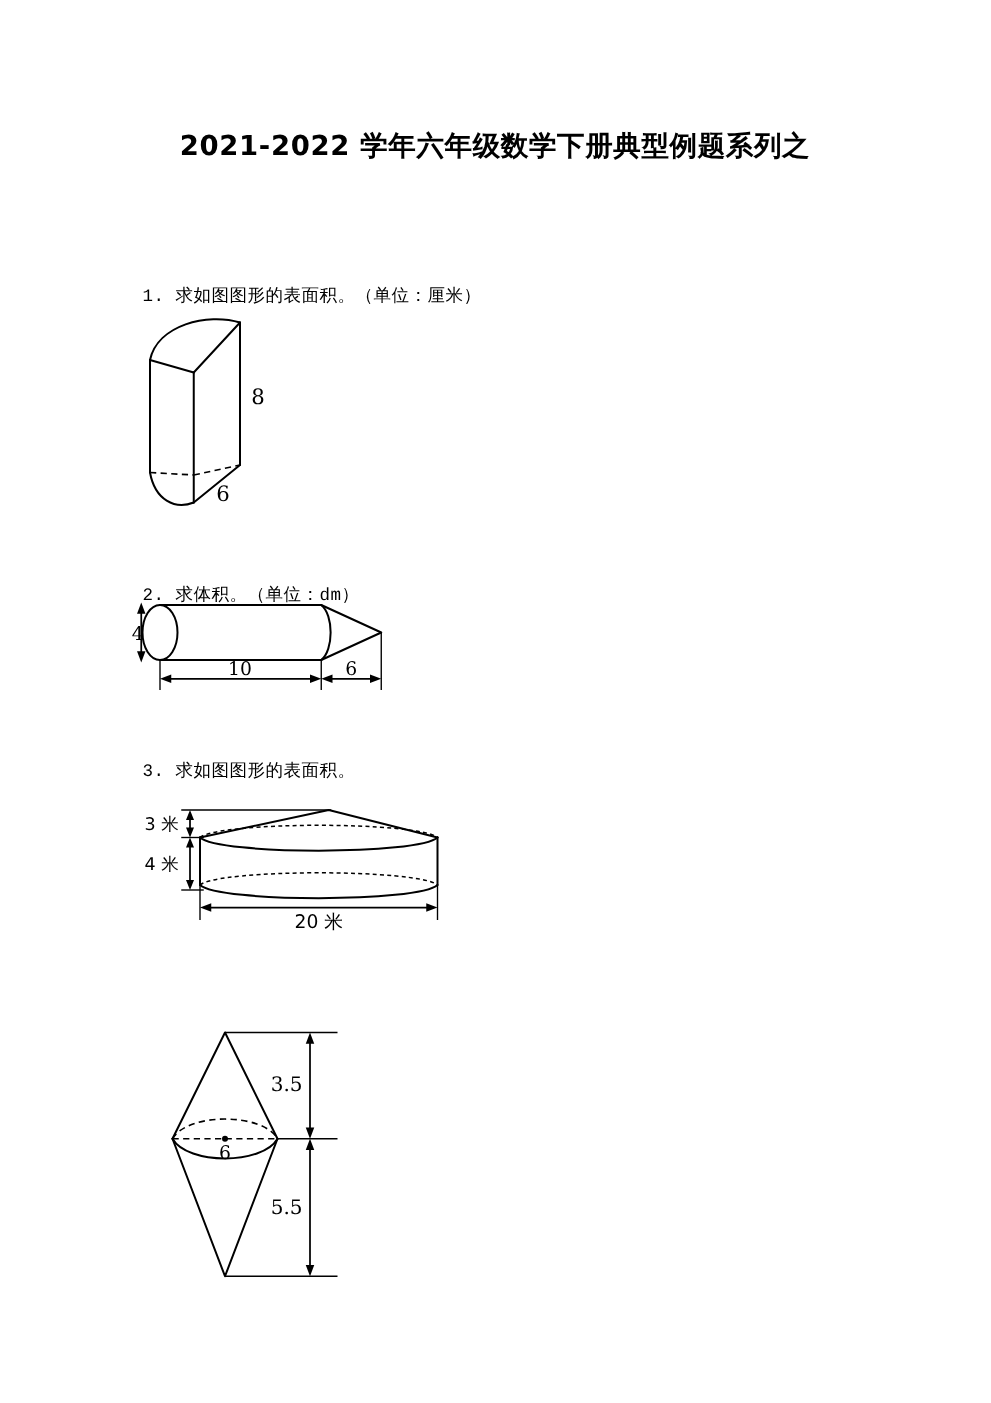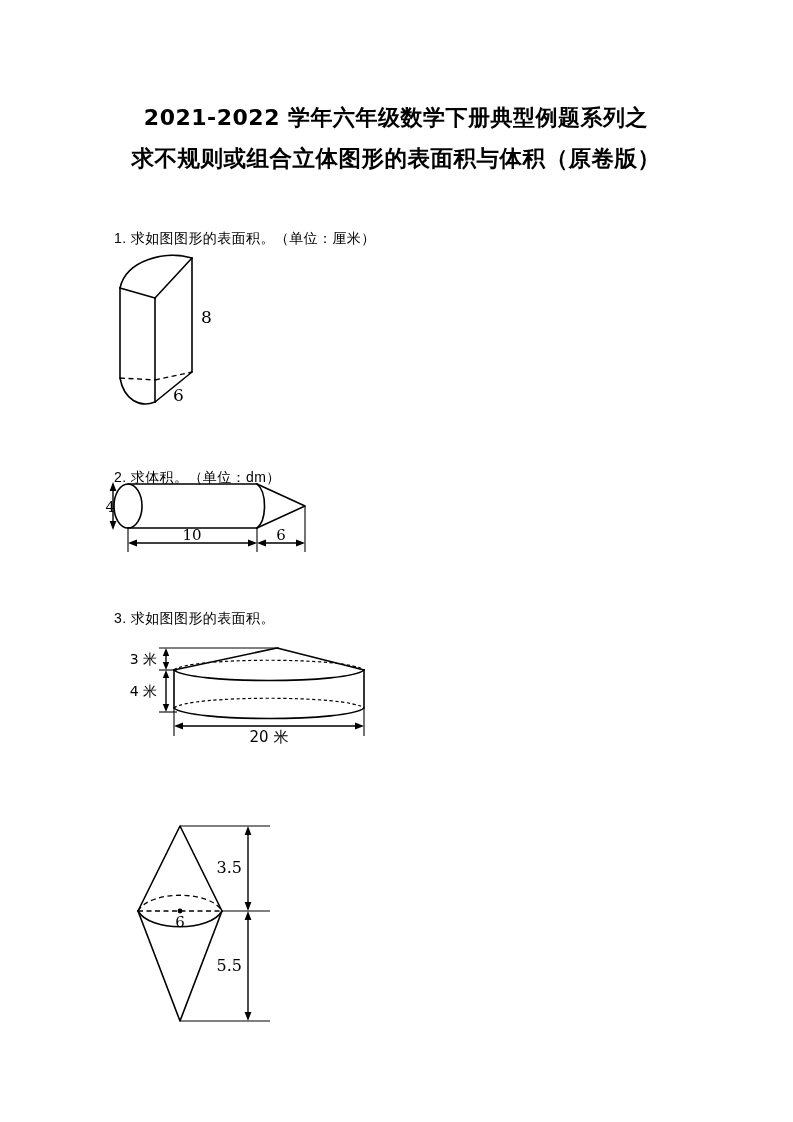--- a/index.html
+++ b/index.html
@@ -39,38 +39,38 @@
     letter-spacing: 0.5px;
     white-space: nowrap;
   }
   .title-line.l3 {
     font-size: 22.5px;
   }
 
   
   .problem-text {
     position: absolute;
-    font-family: Liberation Sans, sans-serif;
+    font-family: Liberation Mono, monospace;
     font-size: 14px;
     line-height: 20px;
     letter-spacing: 0.4px;
     white-space: nowrap;
   }
   .q1-text { left: 114px; top: 228px; }
   .q2-text { left: 114px; top: 467px; }
   .q3-text { left: 114px; top: 608px; }
   .q4-text { left: 114px; top: 774px; }
 
   
   .figure {
     position: absolute;
   }
   .fig1 { left: 100px; top: 250px; }
   .fig2 { left: 105px; top: 470px; }
-  .fig3 { left: 119px; top: 640px; }
+  .fig3 { left: 105px; top: 640px; }
   .fig4 { left: 130px; top: 808px; }
 
   svg { display: block; overflow: visible; }
   svg text {
     font-family: "DejaVu Serif", "Liberation Serif", serif;
     fill: #000;
   }
   svg .cjk {
     font-family: "DejaVu Sans", "Liberation Sans", sans-serif;
   }
@@ -108,21 +108,20 @@
   }
   .solidfill { fill: #000; stroke: none; }
 </style>
 </head>
 <body>
 
 <div class="page">
 
   <div class="title-block">
     <div class="title-line l1">2021-2022 学年六年级数学下册典型例题系列之</div>
-    <div class="title-line l3">求不规则或组合立体图形的表面积与体积（原卷版）</div>
   </div>
 
   <div class="problem-text q1-text">
     <span>1.</span>
     <span>求如图图形的表面积。（单位：厘米）</span>
   </div>
 
   <div class="figure fig1">
     <svg width="180" height="175" viewBox="0 0 180 175">
 

